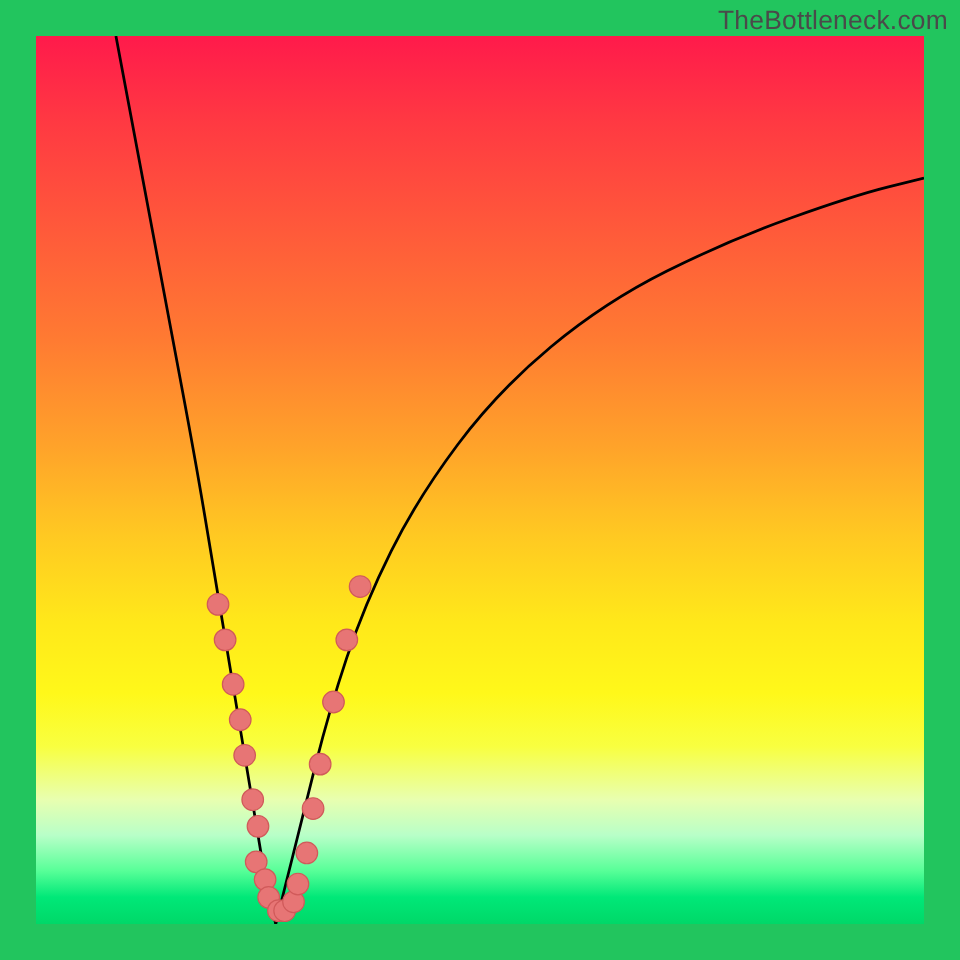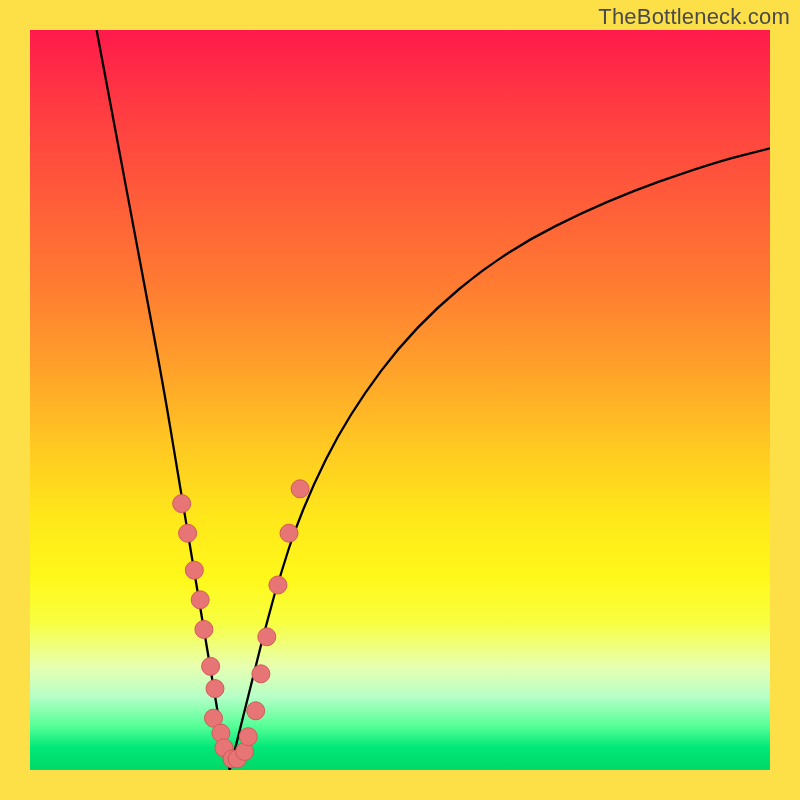--- a/index.html
+++ b/index.html
@@ -7,21 +7,21 @@
     padding: 0;
     width: 800px;
     height: 800px;
     overflow: hidden;
     background: #000;
     font-family: Arial, Helvetica, sans-serif;
   }
   .frame {
     position: absolute;
     inset: 0;
-    background: #fde047;
+    background: #22c55e;
   }
   .plot {
     position: absolute;
     left: 30px;
     top: 30px;
     width: 740px;
     height: 740px;
     overflow: hidden;
   }
   .gradient {

